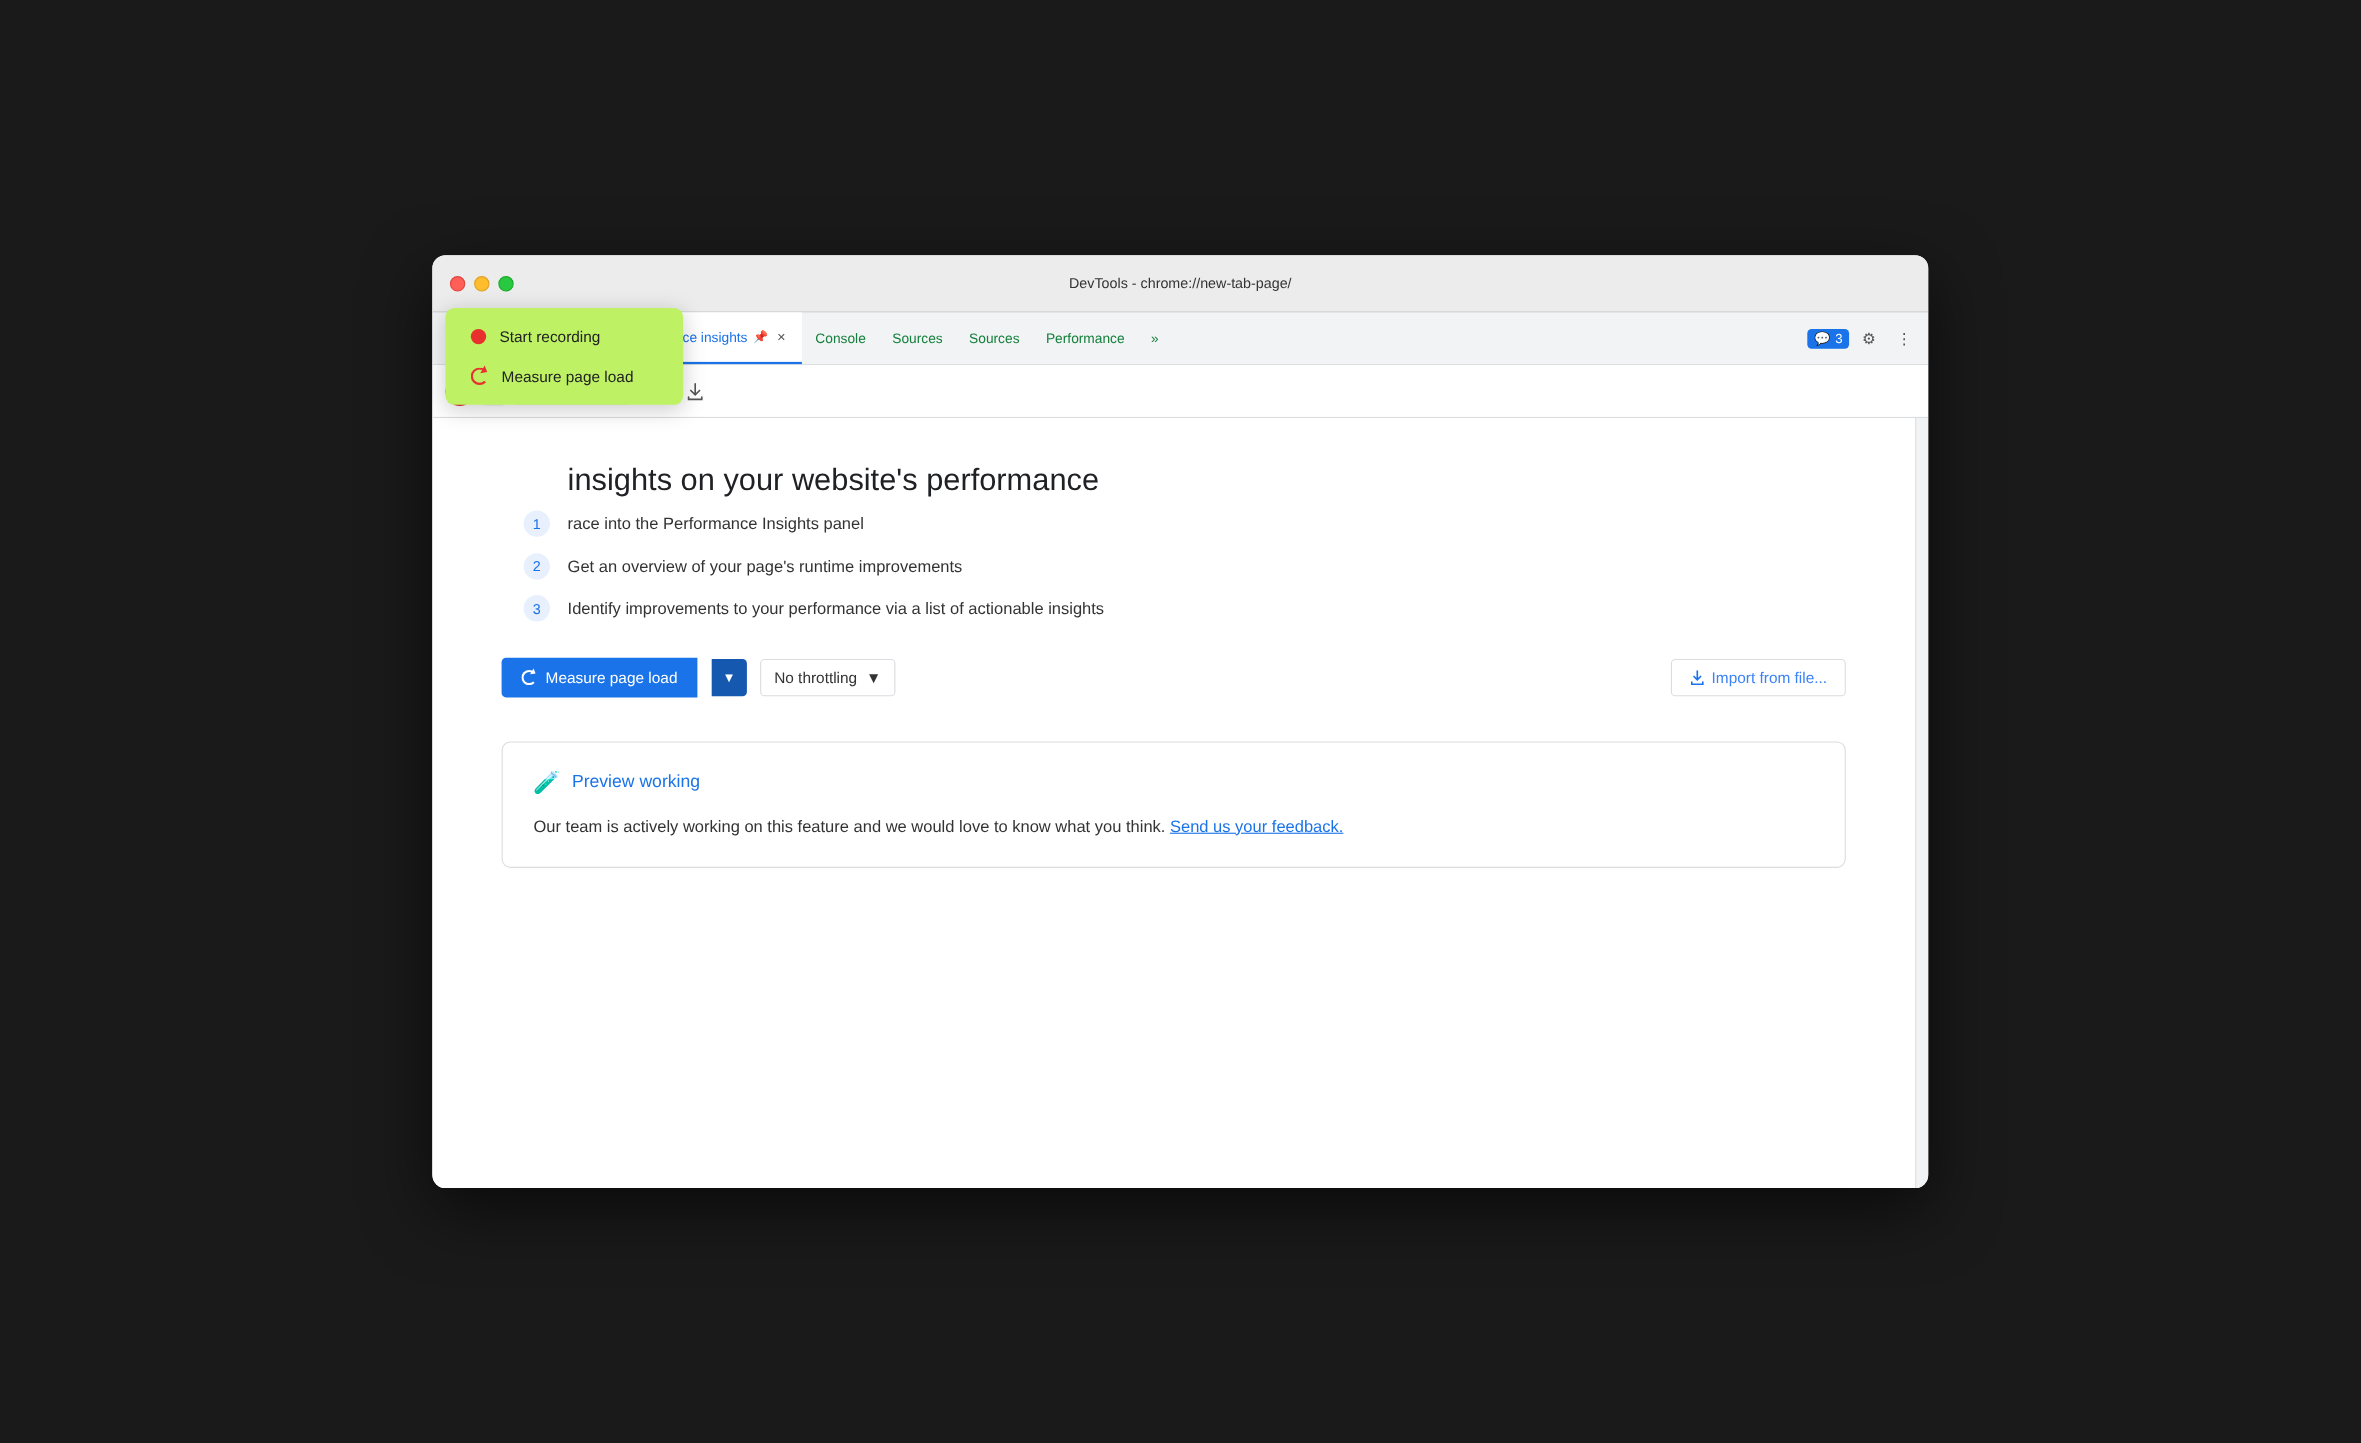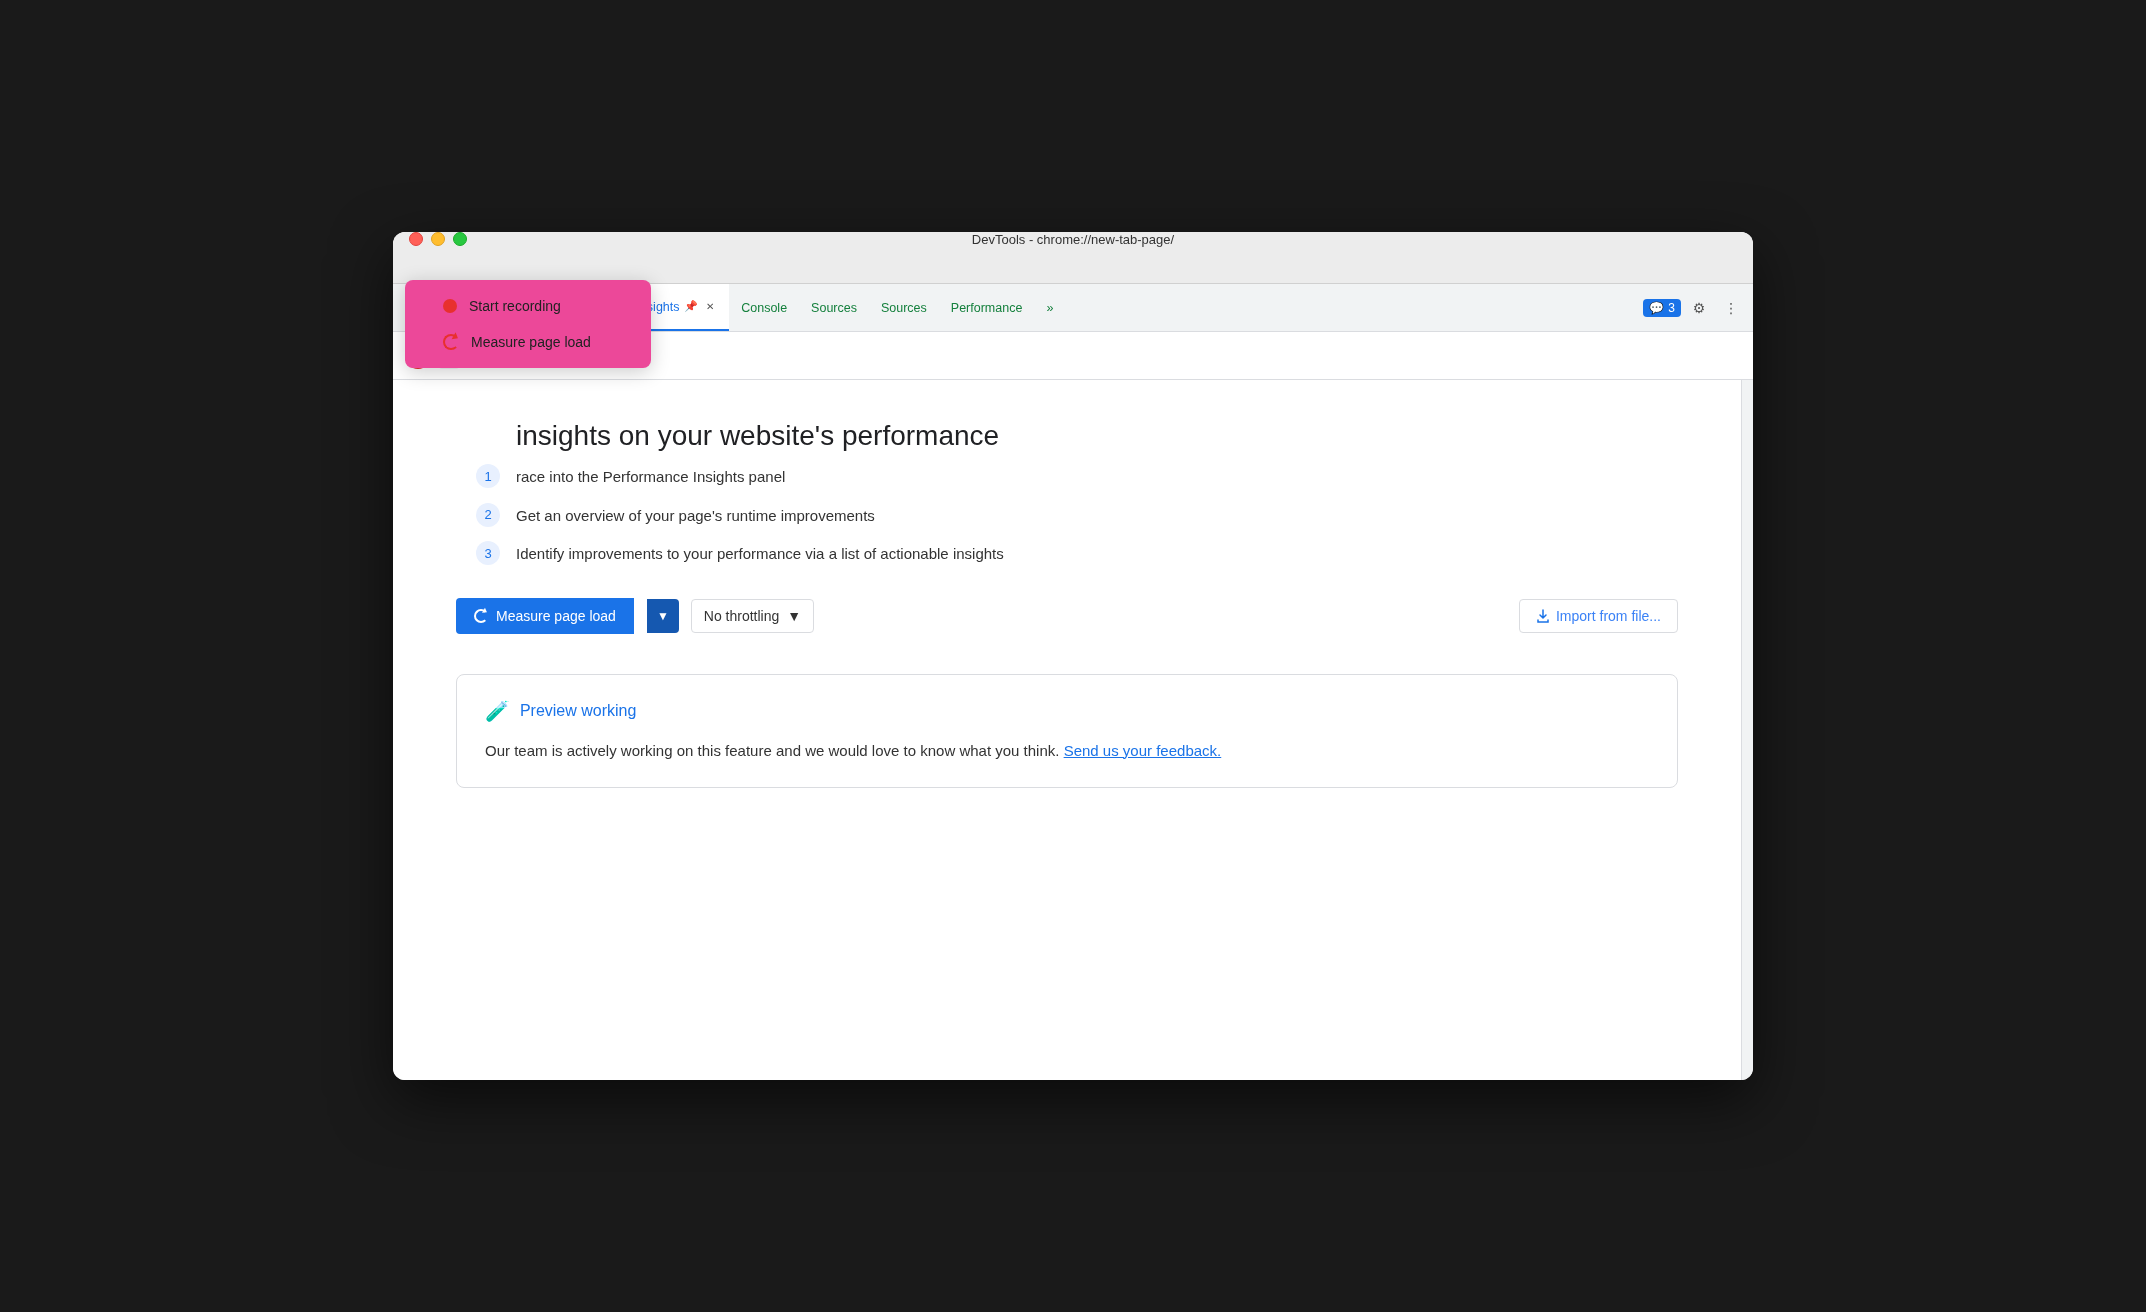--- a/index.html
+++ b/index.html
@@ -19,20 +19,21 @@
       box-shadow: 0 20px 60px rgba(0,0,0,0.6);
       overflow: hidden;
       position: relative;
     }
 
     
     .title-bar {
       background: #ececec;
       height: 52px;
       display: flex;
+      align-items: center;
       justify-content: center;
       position: relative;
       border-bottom: 1px solid #d0d0d0;
     }
 
     .traffic-lights {
       position: absolute;
       left: 16px;
       display: flex;
       gap: 8px;
@@ -217,26 +218,26 @@
       width: 12px;
       background: #f1f3f4;
       border-left: 1px solid #dadce0;
     }
 
     
     .dropdown-menu {
       position: absolute;
       top: 48px;
       left: 12px;
-      background: #ec4899;
+      background: #bef264;
       border-radius: 8px;
       box-shadow: 0 4px 20px rgba(0,0,0,0.2);
-      width: 246px;
+      width: 216px;
       z-index: 100;
-      padding: 8px 18px;
+      padding: 8px 3px;
     }
 
     .dropdown-item {
       display: flex;
       align-items: center;
       gap: 12px;
       padding: 10px 20px;
       font-size: 14px;
       color: #222;
       cursor: pointer;

